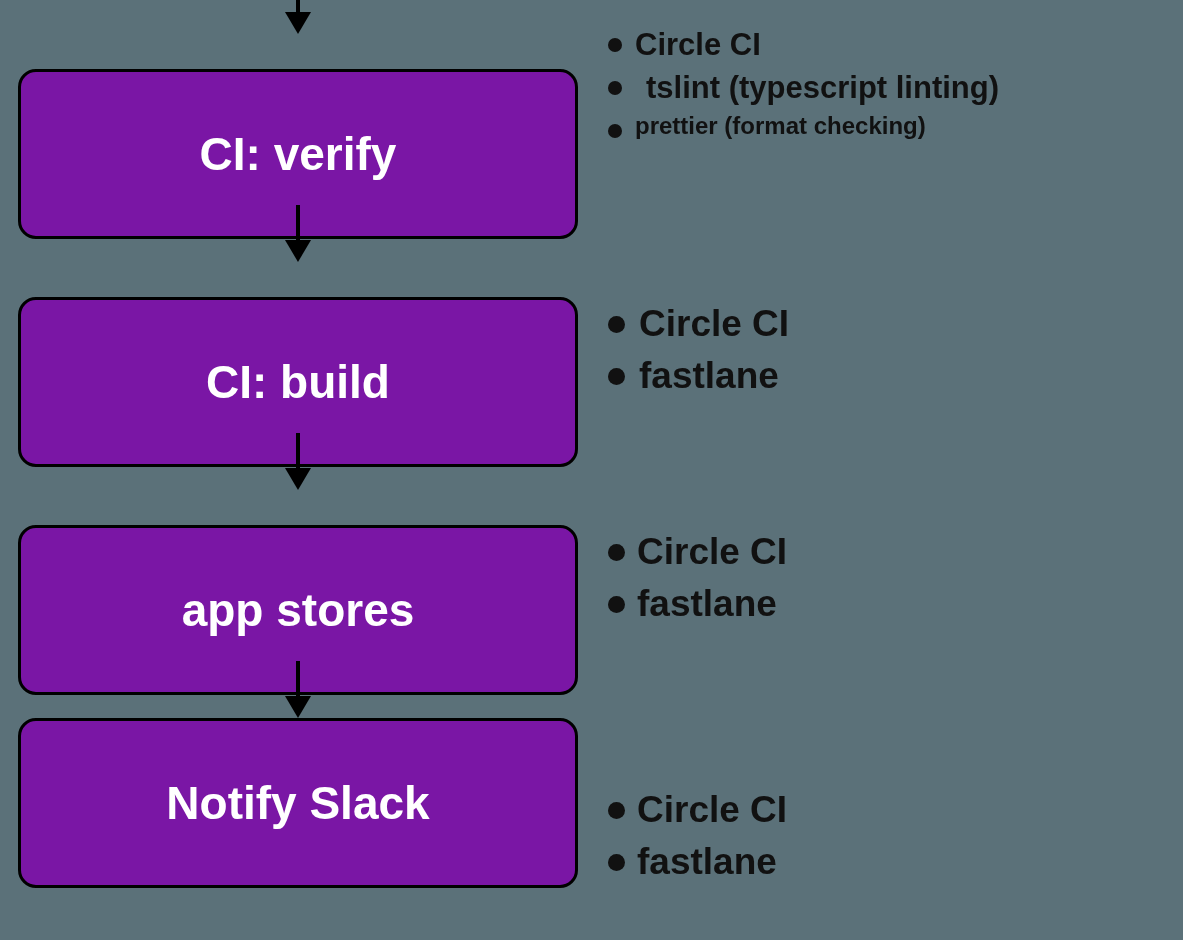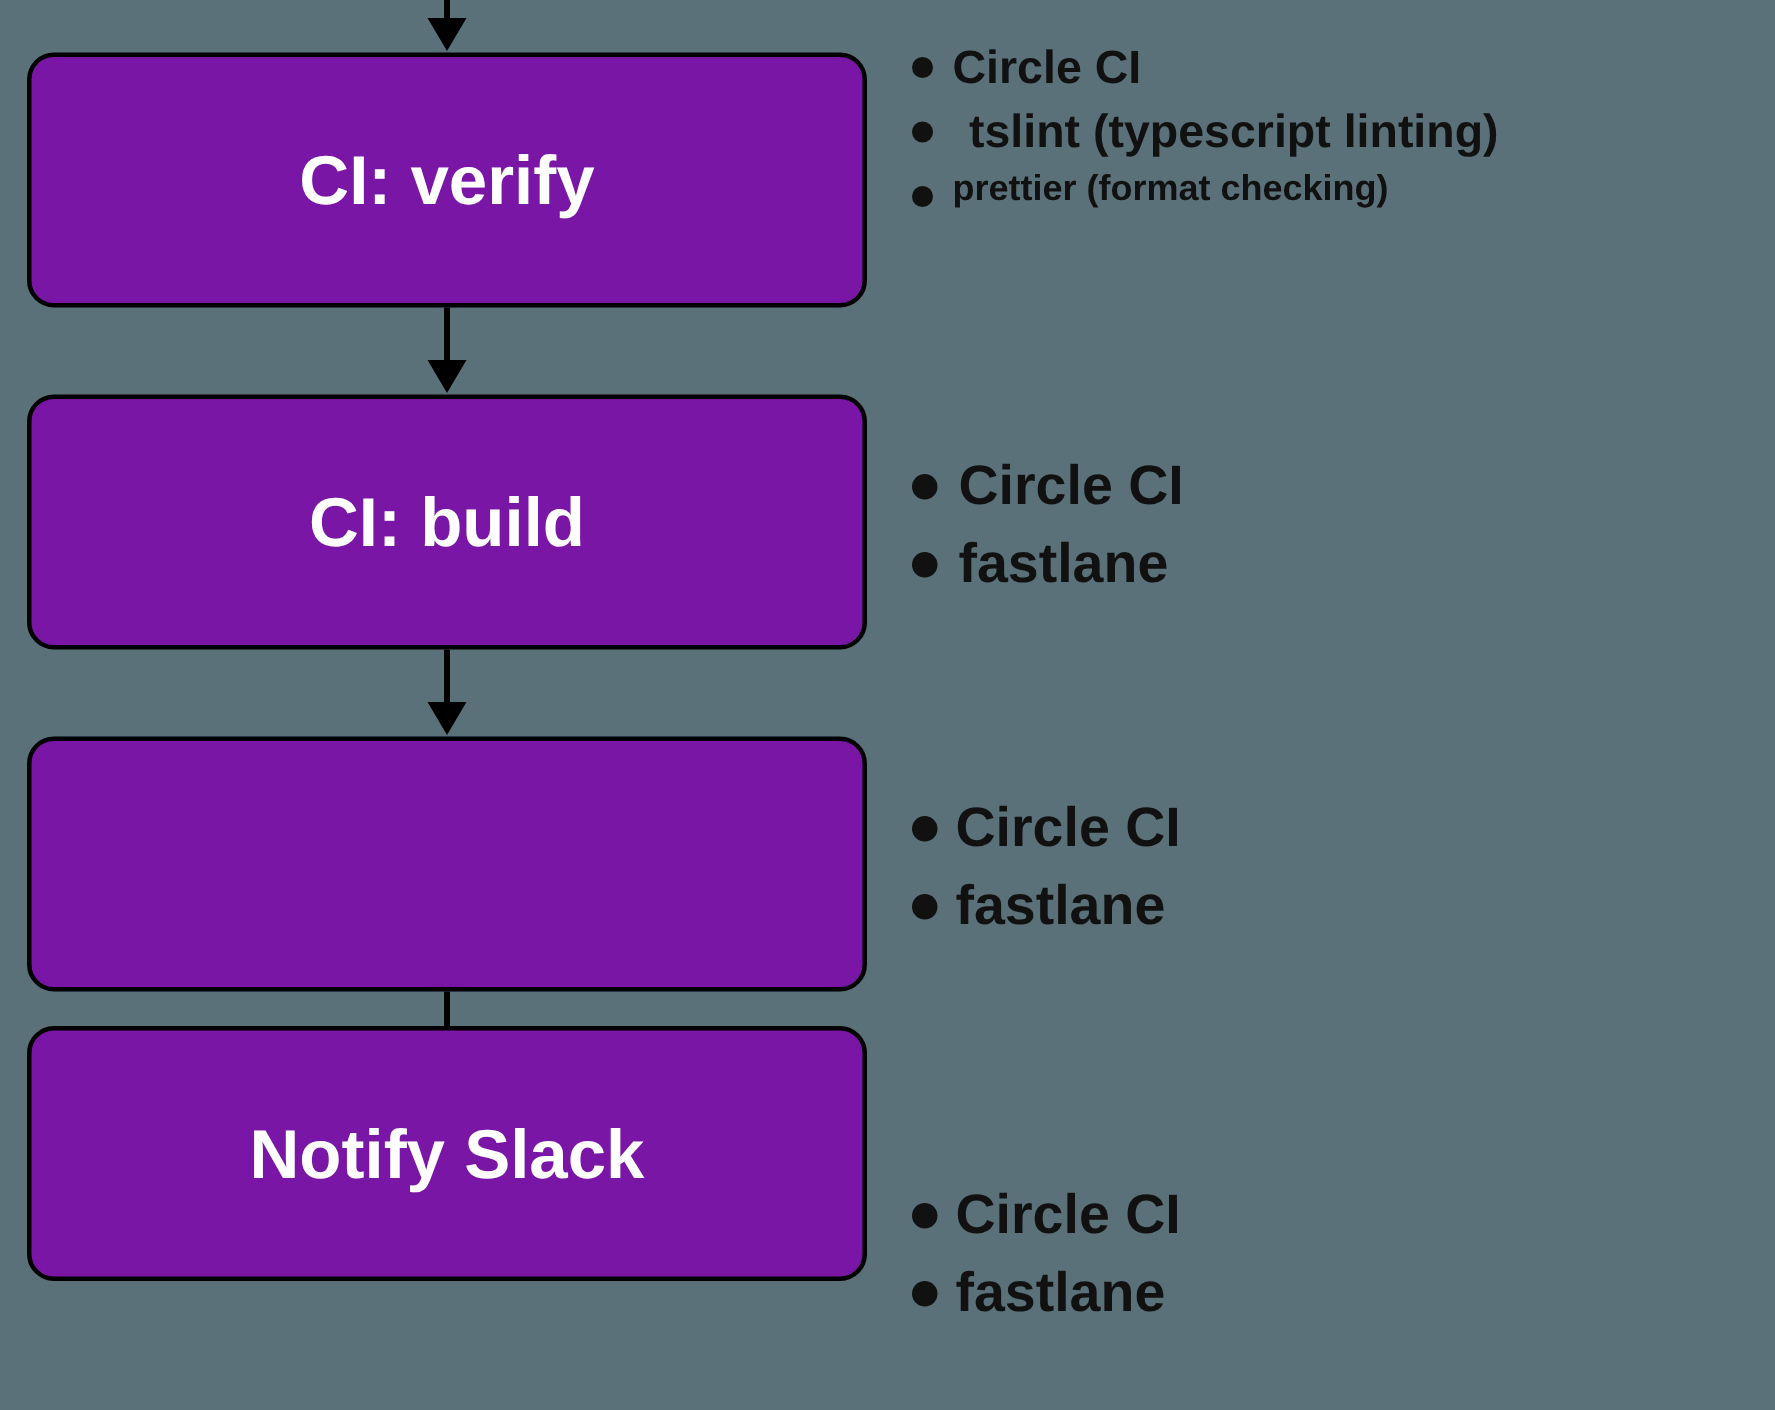--- a/index.html
+++ b/index.html
@@ -22,20 +22,21 @@
       background: #7a16a5;
       border: 3px solid #000;
       border-radius: 18px;
       display: flex;
       align-items: center;
       justify-content: center;
       text-align: right;
       color: #fff;
       font-weight: 600;
       padding: 0 8px;
+      margin-top: 34px;
     }
     .stage-title {
       line-height: 1.1;
     }
     .bullets {
       position: absolute;
       left: 608px;
       width: 560px;
       color: #111;
     }
@@ -131,20 +132,21 @@
   </div>
 </div>
 
 <div class="arrow-wrap" style="top:433px;">
   <div class="arrow-line" style="height:35px;"></div>
   <div class="arrow-head"></div>
 </div>
 
 <div class="stage" style="top:491px; left:18px;">
   <div class="stage-title" style="font-size:46px;">
+    <div>app stores</div>
   </div>
 </div>
 <div class="bullets" style="top:530px;">
   <div class="bullet" style="margin-bottom:8px;">
     <span class="dot" style="width:17px;height:17px;margin-top:14px;margin-right:12px;"></span>
     <span class="bullet-text" style="font-size:37px;">Circle CI</span>
   </div>
   <div class="bullet">
     <span class="dot" style="width:17px;height:17px;margin-top:14px;margin-right:12px;"></span>
     <span class="bullet-text" style="font-size:37px;">fastlane</span>

